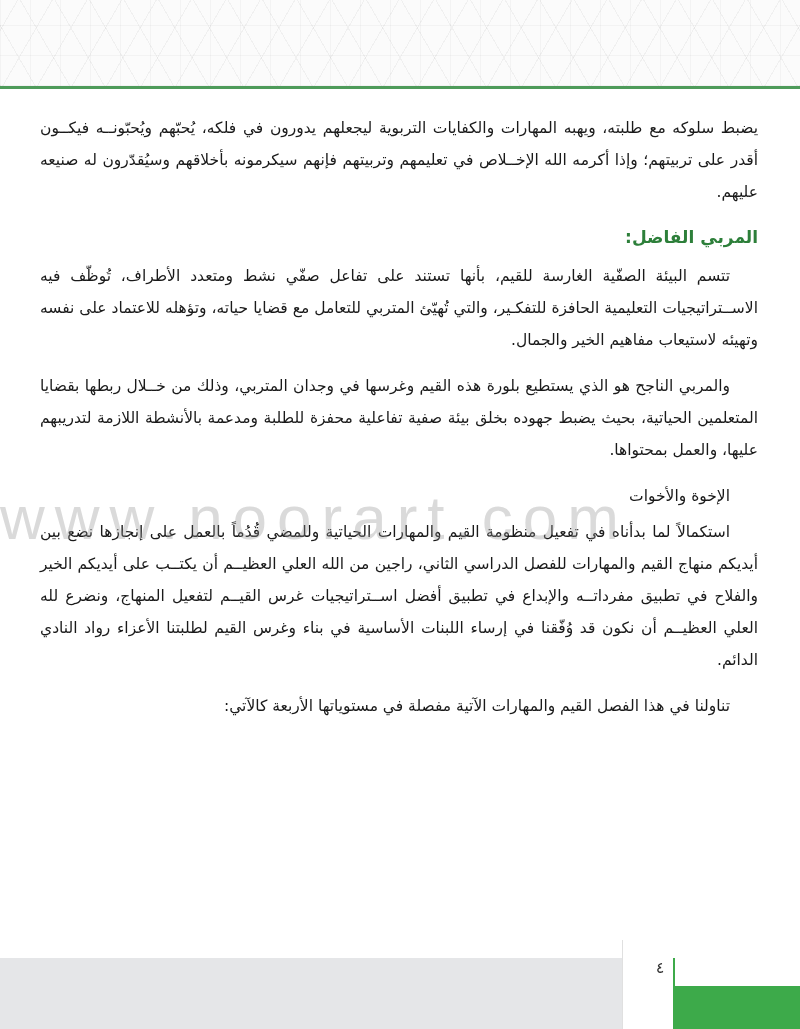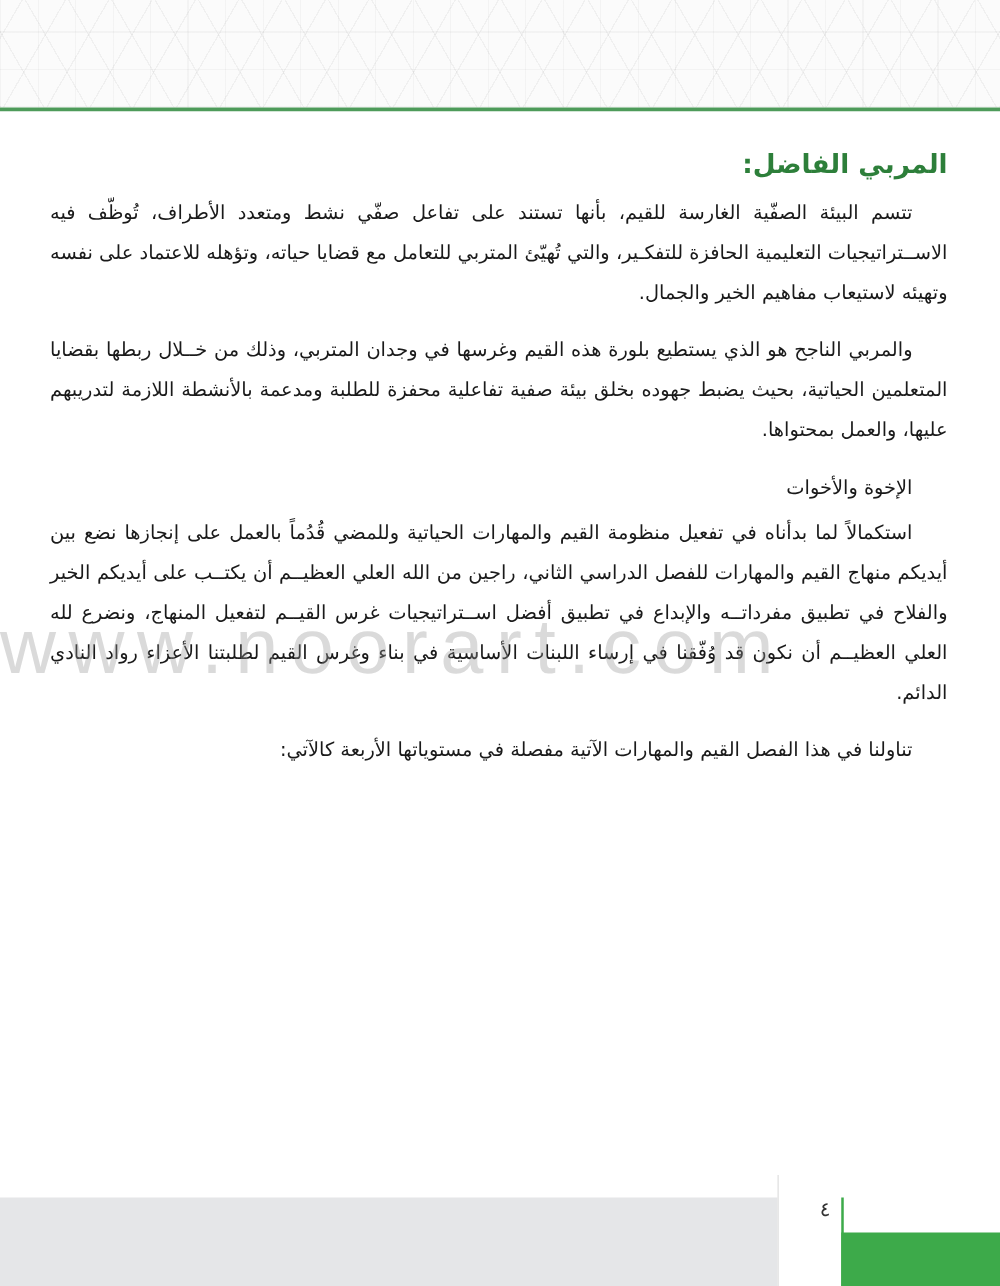--- a/index.html
+++ b/index.html
@@ -21,21 +21,21 @@
     background: #4e9b5a;
   }
   .content {
     position: absolute; top: 112px; right: 42px; width: 718px;
     direction: rtl; text-align: justify;
     font-size: 15.5px; line-height: 32px;
   }
   .content p { margin: 0 0 14px 0; }
   .content p.indent { text-indent: 28px; }
   .heading {
-    color: #2d7f3a; font-weight: bold; font-size: 21px;
+    color: #2d7f3a; font-weight: bold; font-size: 17px;
     margin: 4px 0 8px 0; line-height: 30px;
   }
   .subtitle { text-indent: 28px; margin: 0 0 4px 0; }
   .watermark {
     position: absolute; left: 0; top: 488px; width: 676px; height: 60px;
     font-family: Liberation Sans, sans-serif; font-size: 62px; letter-spacing: 10px;
     color: rgba(150,150,150,0.35); direction: ltr; white-space: nowrap;
     pointer-events: none; line-height: 60px;
   }
   .footer-gray {
@@ -59,20 +59,21 @@
     background: #3daa4a;
   }
 </style>
 </head>
 <body>
 
 <div class="header-pattern"></div>
 <div class="header-line"></div>
 
 <div class="content">
+  <p>يضبط سلوكه مع طلبته، ويهبه المهارات والكفايات التربوية ليجعلهم يدورون في فلكه، يُحبّهم ويُحبّونــه فيكــون أقدر على تربيتهم؛ وإذا أكرمه الله الإخــلاص في تعليمهم وتربيتهم فإنهم سيكرمونه بأخلاقهم وسيُقدّرون له صنيعه عليهم.</p>
   <div class="heading">المربي الفاضل:</div>
   <p class="indent">تتسم البيئة الصفّية الغارسة للقيم، بأنها تستند على تفاعل صفّي نشط ومتعدد الأطراف، تُوظّف فيه الاســتراتيجيات التعليمية الحافزة للتفكـير، والتي تُهيّئ المتربي للتعامل مع قضايا حياته، وتؤهله للاعتماد على نفسه وتهيئه لاستيعاب مفاهيم الخير والجمال.</p>
   <p class="indent">والمربي الناجح هو الذي يستطيع بلورة هذه القيم وغرسها في وجدان المتربي، وذلك من خــلال ربطها بقضايا المتعلمين الحياتية، بحيث يضبط جهوده بخلق بيئة صفية تفاعلية محفزة للطلبة ومدعمة بالأنشطة اللازمة لتدريبهم عليها، والعمل بمحتواها.</p>
   <div class="subtitle">الإخوة والأخوات</div>
   <p class="indent">استكمالاً لما بدأناه في تفعيل منظومة القيم والمهارات الحياتية وللمضي قُدُماً بالعمل على إنجازها نضع بين أيديكم منهاج القيم والمهارات للفصل الدراسي الثاني، راجين من الله العلي العظيــم أن يكتــب على أيديكم الخير والفلاح في تطبيق مفرداتــه والإبداع في تطبيق أفضل اســتراتيجيات غرس القيــم لتفعيل المنهاج، ونضرع لله العلي العظيــم أن نكون قد وُفّقنا في إرساء اللبنات الأساسية في بناء وغرس القيم لطلبتنا الأعزاء رواد النادي الدائم.</p>
   <p class="indent">تناولنا في هذا الفصل القيم والمهارات الآتية مفصلة في مستوياتها الأربعة كالآتي:</p>
 </div>
 
 <div class="watermark">www.noorart.com</div>
 

